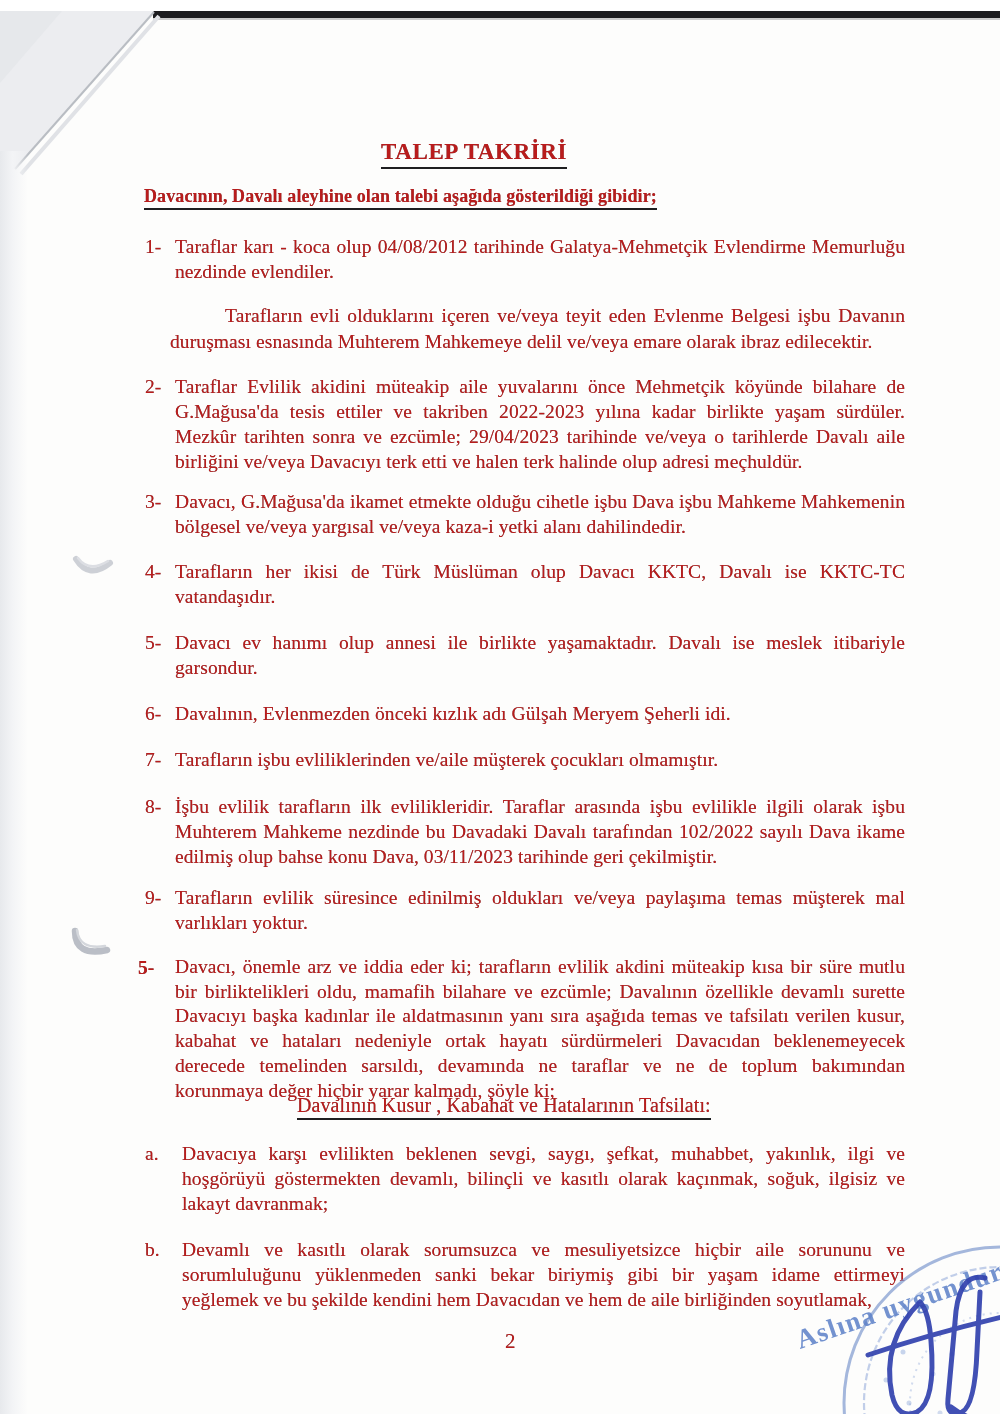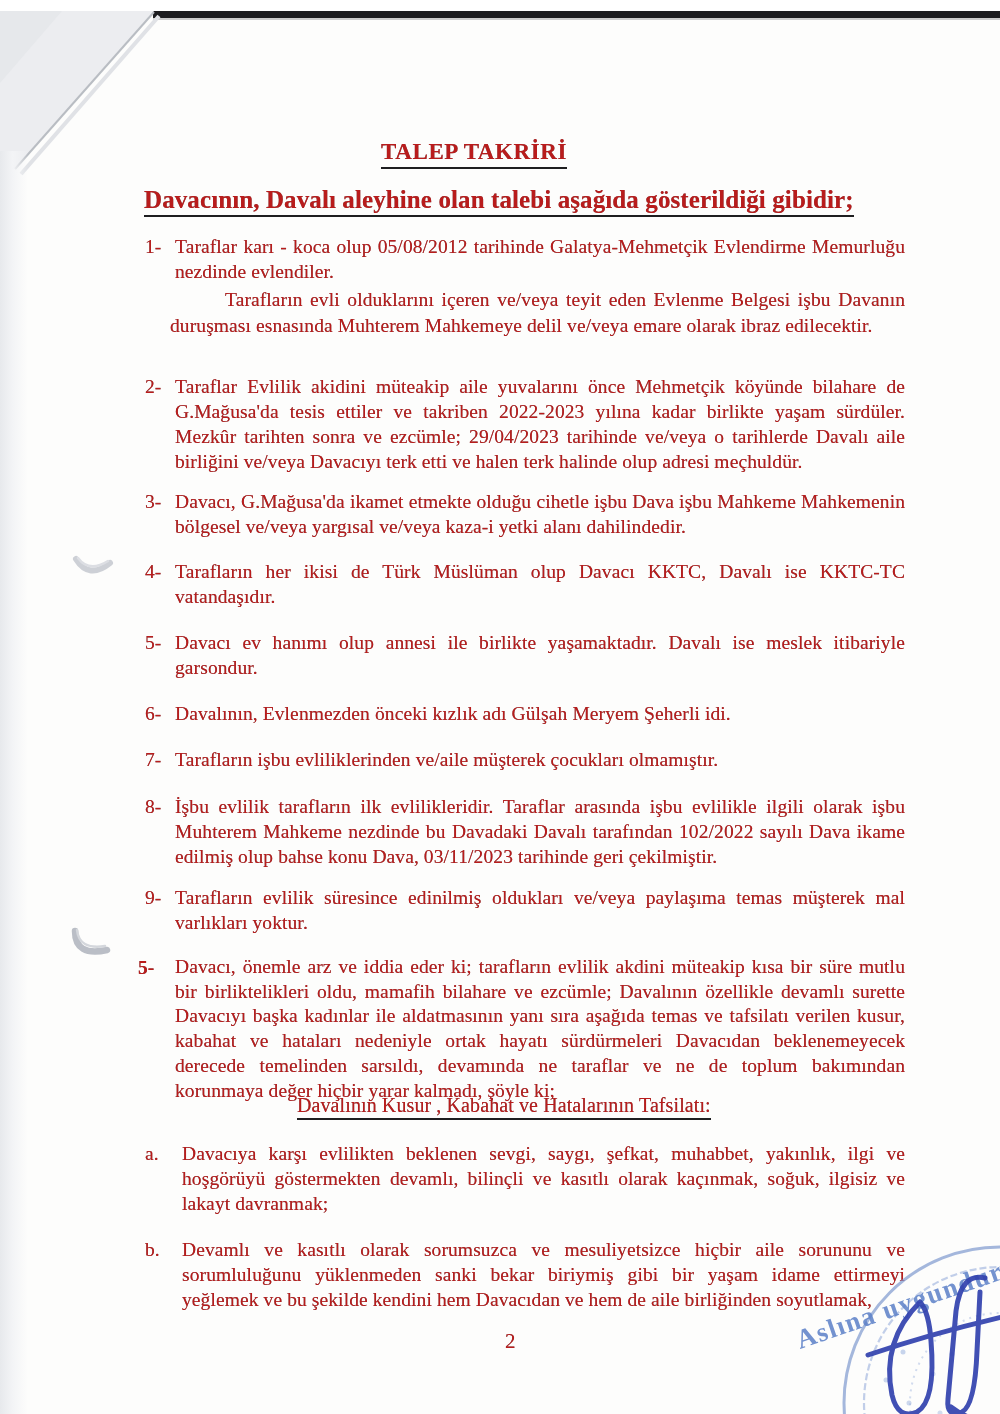--- a/index.html
+++ b/index.html
@@ -25,33 +25,33 @@
   #corner-fold{ position:absolute; left:0; top:0; }
   .punch{ position:absolute; }
   .doc-title{
     position:absolute; left:381px; top:128px;
     font-size:23px; font-weight:bold;
     border-bottom:2.5px solid #1e1e20; padding-bottom:2px;
     letter-spacing:.6px;
   }
   .claim-heading{
     position:absolute; left:144px; top:175px;
-    font-size:25px; font-weight:bold;
+    font-size:18px; font-weight:bold;
     border-bottom:2.5px solid #1e1e20; padding-bottom:1px;
   }
   .item{ position:absolute; left:145px; display:flex; font-size:19.5px; line-height:25px; }
   .item .marker{ flex:none; width:30px; }
   .item .body{ width:730px; text-align:justify; }
   .item.lettered .marker{ width:37px; }
   .item.lettered .body{ width:723px; }
   .item.ten{ left:138px; }
   .item.ten .marker{ width:37px; font-weight:bold; }
   .item.ten .body{ line-height:24.7px; }
   .inserted-para{
-    position:absolute; left:170px; top:276px; width:735px;
+    position:absolute; left:170px; top:292px; width:735px;
     font-size:19.5px; line-height:25.5px; text-align:justify; text-indent:55px;
   }
   .sub-heading{
     position:absolute; left:297px; top:1083px;
     font-size:20px; font-weight:normal;
     border-bottom:2.5px solid #1e1e20; padding-bottom:1px;
   }
   .page-number{
     position:absolute; left:505px; top:1318px;
     font-size:21px;
@@ -79,21 +79,21 @@
   <svg class="punch" style="left:62px;top:908px;" width="60" height="48" viewBox="0 0 60 48">
     <path d="M 13 12 Q 13 38 45 31" fill="none" stroke="#b2b7c0" stroke-width="6.5" stroke-linecap="round" opacity="0.9"></path>
     <path d="M 15 11 Q 17 31 43 27" fill="none" stroke="#d4d7dc" stroke-width="2.5" stroke-linecap="round"></path>
   </svg>
 
   <div class="doc-title txt">TALEP TAKRİRİ</div>
   <div class="claim-heading txt">Davacının, Davalı aleyhine olan talebi aşağıda gösterildiği gibidir;</div>
 
   <div class="item txt" style="top:223px">
     <span class="marker">1-</span>
-    <div class="body">Taraflar karı - koca olup 05/08/2012 tarihinde Galatya-Mehmetçik Evlendirme Memurluğu nezdinde evlendiler.</div>
+    <div class="body">Taraflar karı - koca olup 04/08/2012 tarihinde Galatya-Mehmetçik Evlendirme Memurluğu nezdinde evlendiler.</div>
   </div>
 
   <div class="inserted-para txt">Tarafların evli olduklarını içeren ve/veya teyit eden Evlenme Belgesi işbu Davanın duruşması esnasında Muhterem Mahkemeye delil ve/veya emare olarak ibraz edilecektir.</div>
 
   <div class="item txt" style="top:363px">
     <span class="marker">2-</span>
     <div class="body">Taraflar Evlilik akidini müteakip aile yuvalarını önce Mehmetçik köyünde bilahare de G.Mağusa'da tesis ettiler ve takriben 2022-2023 yılına kadar birlikte yaşam sürdüler. Mezkûr tarihten sonra ve ezcümle; 29/04/2023 tarihinde ve/veya o tarihlerde Davalı aile birliğini ve/veya Davacıyı terk etti ve halen terk halinde olup adresi meçhuldür.</div>
   </div>
 
   <div class="item txt" style="top:478px">

